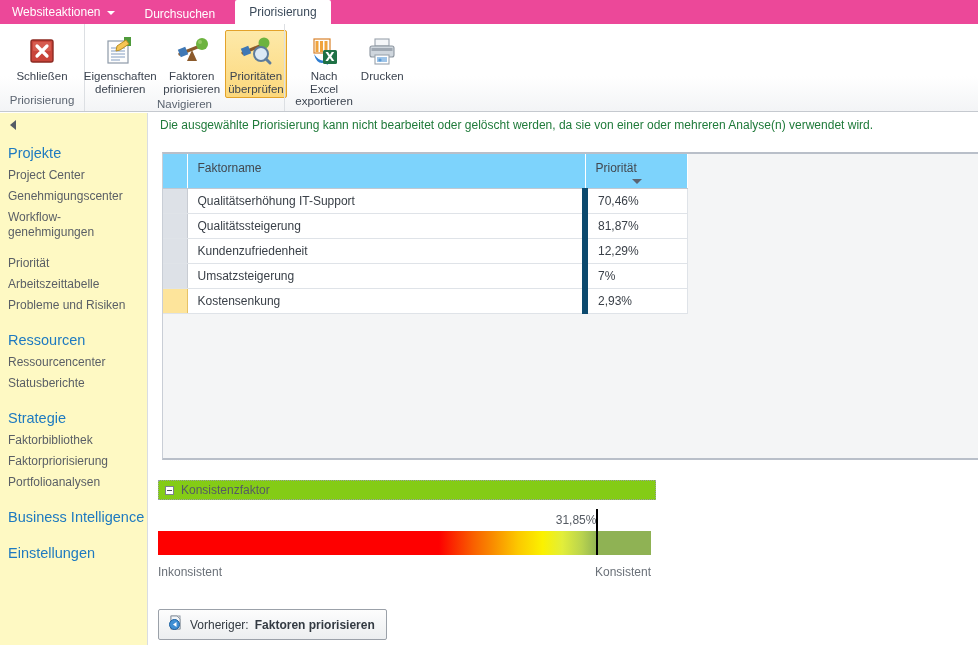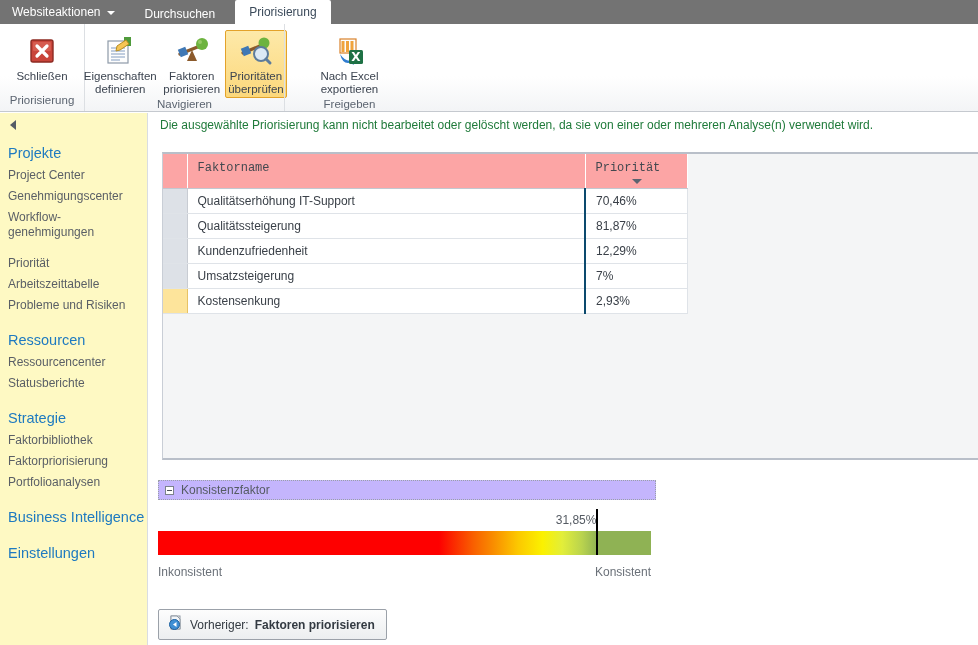--- a/index.html
+++ b/index.html
@@ -11,21 +11,21 @@
     background: #ffffff;
     font-family: "Liberation Sans", sans-serif;
     font-size: 12px;
     color: #444444;
   }
 
   
   .ribbon-tabstrip {
     position: absolute; left: 0; top: 0;
     width: 978px; height: 24px;
-    background: #737373;
+    background: #ec4899;
     display: flex; align-items: flex-end;
   }
   .site-actions {
     color: #ffffff; font-size: 12px;
     padding: 0 10px 5px 12px;
     display: flex; align-items: center; gap: 6px;
     cursor: pointer; white-space: nowrap;
   }
   .caret-dn {
     width: 0; height: 0;
@@ -160,49 +160,48 @@
   table.grid {
     border-collapse: collapse;
     table-layout: fixed;
     margin: 0; background: #ffffff;
     font-size: 12px;
   }
   table.grid col.sel   { width: 24px; }
   table.grid col.name  { width: 398px; }
   table.grid col.prio  { width: 102px; }
   table.grid thead th {
-    background: #fca5a5;
+    background: #7dd3fc;
     border-right: 1px solid #ffffff;
     border-bottom: 1px solid #c2c8d1;
     font-weight: normal;
     color: #42484f;
     text-align: left;
     vertical-align: top;
     padding: 7px 0 4px 10px;
     height: 34px;
     position: relative;
     cursor: pointer;
-    font-family: Liberation Mono, monospace;
   }
   table.grid thead th.sel-head {
     padding: 0; border-right: 1px solid #ffffff;
     cursor: default;
   }
   .sort-arrow {
     position: absolute; left: 50%; bottom: 4px;
     margin-left: -4px;
     width: 0; height: 0;
     border-left: 5px solid transparent;
     border-right: 5px solid transparent;
     border-top: 5px solid #5a6370;
   }
   table.grid tbody td {
     background: #ffffff;
     border-bottom: 1px solid #dfe3e8;
-    border-right: 2px solid #0c4a6e;
+    border-right: 6px solid #0c4a6e;
     padding: 5px 0 5px 10px;
     height: 25px;
     color: #3a4048;
     vertical-align: middle;
   }
   table.grid tbody td.sel-cell {
     background: #dde1e7;
     border-right: 1px solid #c8ccd3;
     padding: 0;
     cursor: pointer;
@@ -211,21 +210,21 @@
     background: #fde49b;
     border-right: 1px solid #e7c265;
   }
   table.grid tbody td.prio-cell { border-right: 1px solid #dfe3e8; }
 
   
   .consist-header {
     position: absolute; left: 9px; top: 367px;
     width: 498px; height: 20px;
     border: 1px dotted #9aa0a8;
-    background: #c4b5fd;
+    background: #84cc16;
     display: flex; align-items: center;
     padding-left: 6px; gap: 7px;
     font-size: 12px; color: #555b63;
   }
   .collapse-box {
     width: 9px; height: 9px;
     border: 1px solid #7b828b;
     background: #ffffff;
     position: relative;
     cursor: pointer;
@@ -383,20 +382,33 @@
               </g>
               <path d="M6 19 q6 9 13 6 l-1 -4 6 4 -5 5 -1 -3 q-9 4 -12 -8z" fill="#2f7dd1"></path>
               <rect x="15" y="15" width="14" height="14" rx="1.5" fill="#1e7145"></rect>
               <text x="22" y="26" font-family="DejaVu Sans, sans-serif" font-size="12" font-weight="bold" fill="#ffffff" text-anchor="middle">X</text>
             </svg>
           </div>
           <div class="rbtn-label">Nach Excel
 exportieren</div>
         </div>
 
+        <div class="rbtn">
+          <div class="rbtn-icon">
+            <svg width="32" height="32" viewBox="0 0 32 32">
+              <rect x="9" y="4" width="14" height="7" fill="#f4f6f8" stroke="#9aa3ad" stroke-width="1.1"></rect>
+              <rect x="4" y="11" width="24" height="11" rx="2" fill="#cfd6dd" stroke="#8c959f" stroke-width="1.1"></rect>
+              <rect x="5.5" y="13" width="21" height="3" fill="#9fa8b2"></rect>
+              <rect x="9" y="20" width="14" height="9" fill="#ffffff" stroke="#9aa3ad" stroke-width="1.1"></rect>
+              <rect x="11" y="22" width="10" height="5" fill="#9ec4e8"></rect>
+              <circle cx="14" cy="25" r="1.6" fill="#5c9bd6"></circle>
+            </svg>
+          </div>
+          <div class="rbtn-label">Drucken</div>
+        </div>
       </div>
       <div class="rgroup-label">Freigeben</div>
     </div>
 
   </div>
 </div>
 
 <div class="leftnav">
   <div class="nav-collapse">
     <span class="tri-left"></span>

